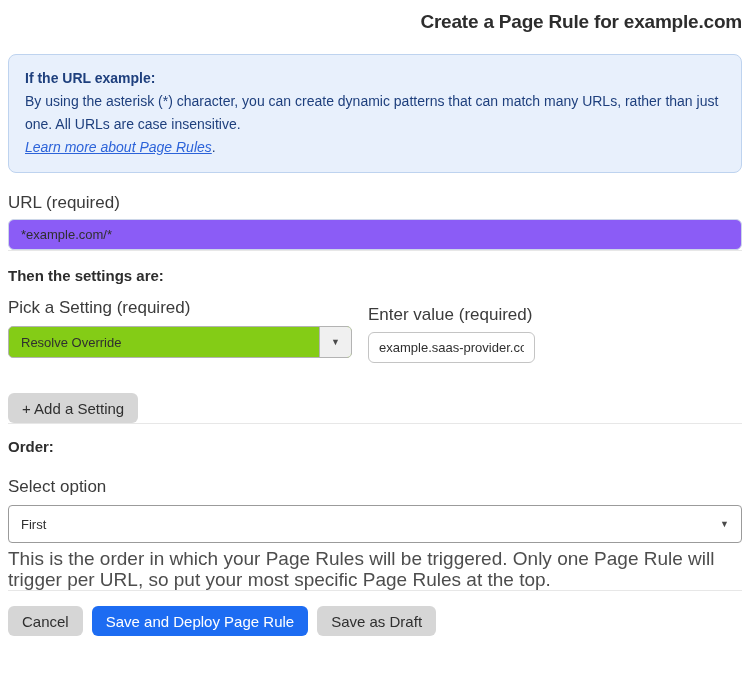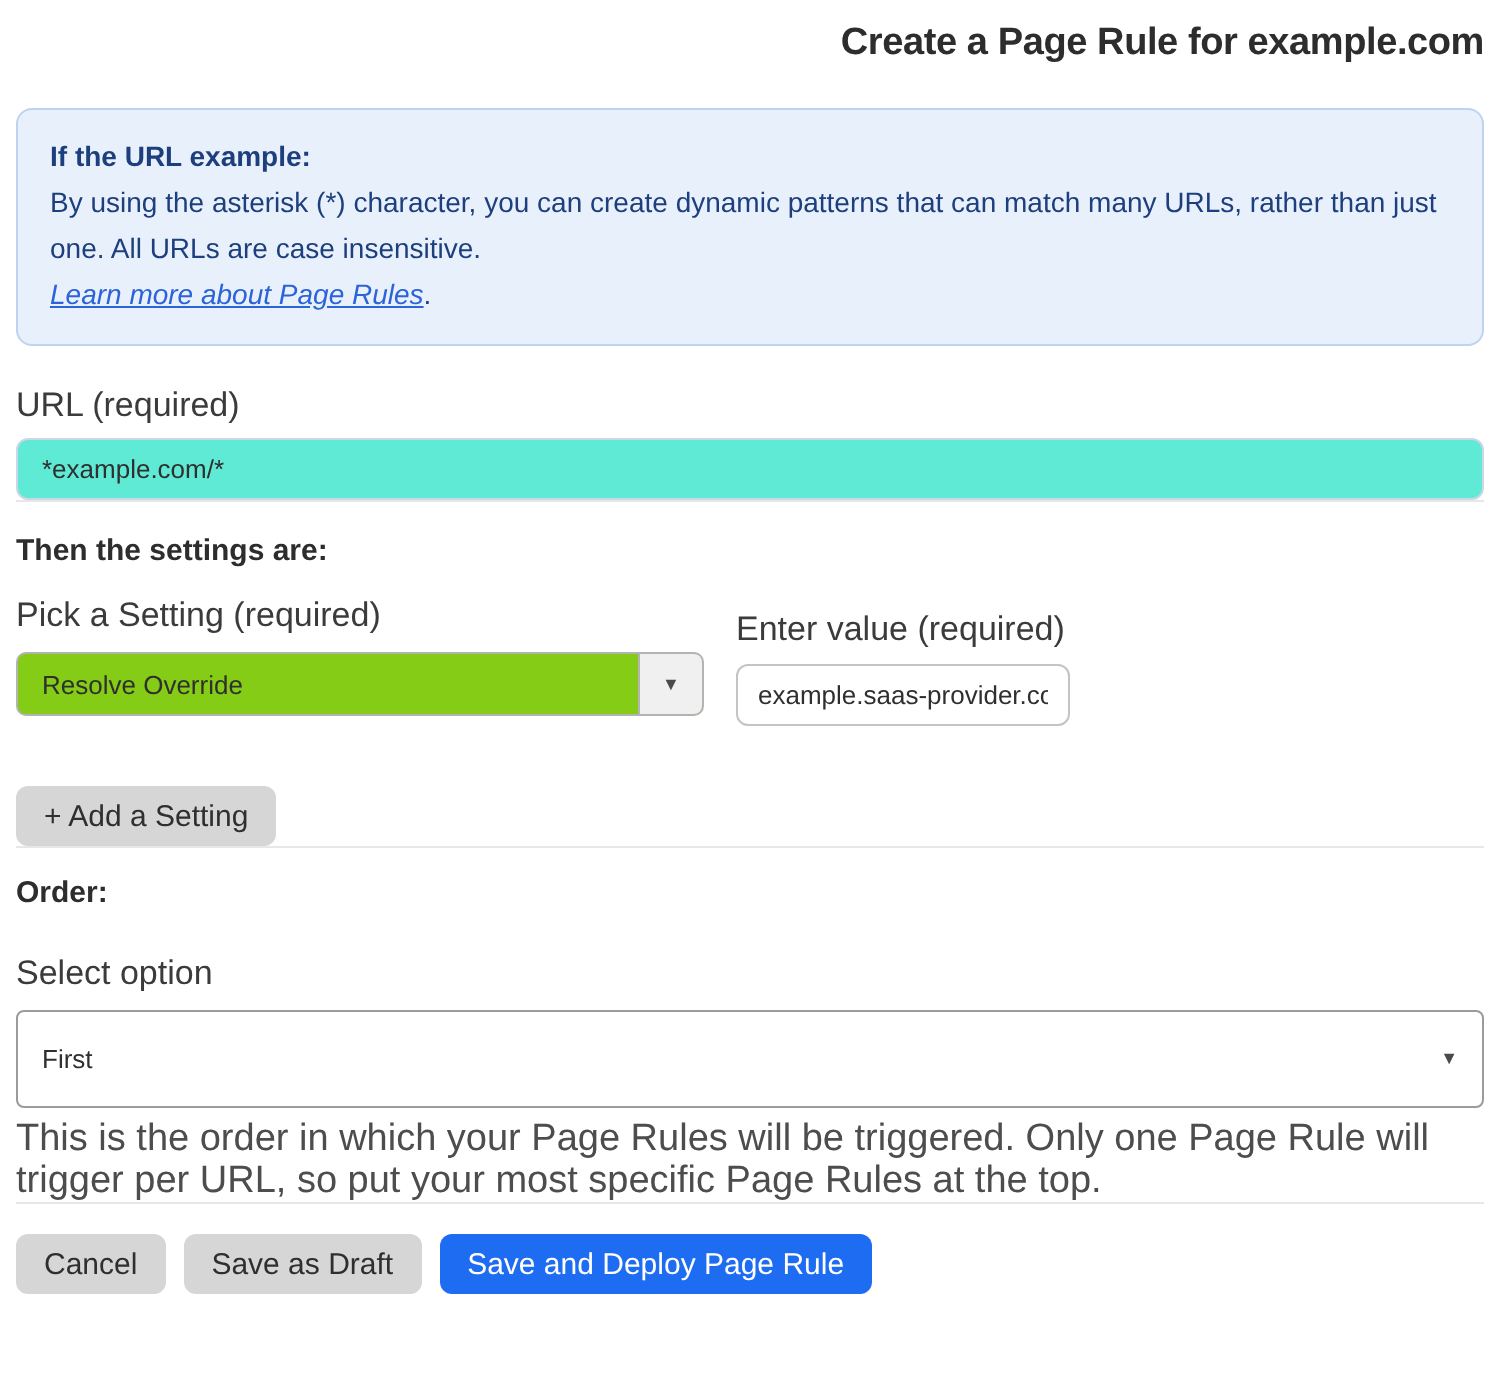--- a/index.html
+++ b/index.html
@@ -44,21 +44,21 @@
   .field-label {
     margin-top: 20px;
     font-size: 17px;
     color: #3b3b3b;
   }
   .url-input {
     display: block;
     margin-top: 6px;
     width: 100%;
     height: 31px;
-    background: #5eead4;
+    background: #8b5cf6;
     border: 1px solid #ccd6e8;
     border-radius: 6px;
     padding: 0 12px;
     font-family: "Liberation Sans", sans-serif;
     font-size: 13px;
     color: #2f2f2f;
     outline: none;
   }
 
   hr.divider {
@@ -138,21 +138,21 @@
     padding: 0 14px;
     cursor: pointer;
   }
   .btn-gray { background: #d6d6d6; color: #2f2f2f; }
   .btn-blue { background: #1d6cf2; color: #ffffff; }
 
   .add-setting-btn { margin-top: 30px; }
 
   .order-select {
     margin-top: 8px;
-    height: 49px;
+    height: 38px;
     display: flex;
     align-items: center;
     justify-content: space-between;
     background: #ffffff;
     border: 1px solid #9b9b9b;
     border-radius: 4px;
     padding: 0 12px;
     font-size: 13px;
     color: #2f2f2f;
     cursor: pointer;
@@ -218,17 +218,17 @@
   <div class="order-select">
     <span>First</span>
     <span class="caret">▼</span>
   </div>
   <div class="help-text">This is the order in which your Page Rules will be triggered. Only one Page Rule will trigger per URL, so put your most specific Page Rules at the top.</div>
 
   <hr class="divider divider-3">
 
   <div class="footer-buttons">
     <button class="btn btn-gray">Cancel</button>
+    <button class="btn btn-blue">Save and Deploy Page Rule</button>
     <button class="btn btn-gray">Save as Draft</button>
-    <button class="btn btn-blue">Save and Deploy Page Rule</button>
   </div>
 
 </div>
 
 </body></html>

